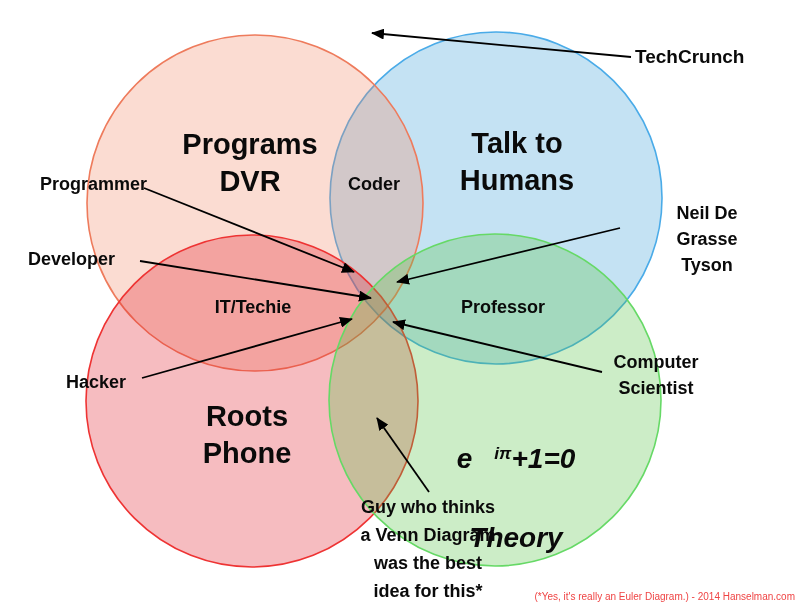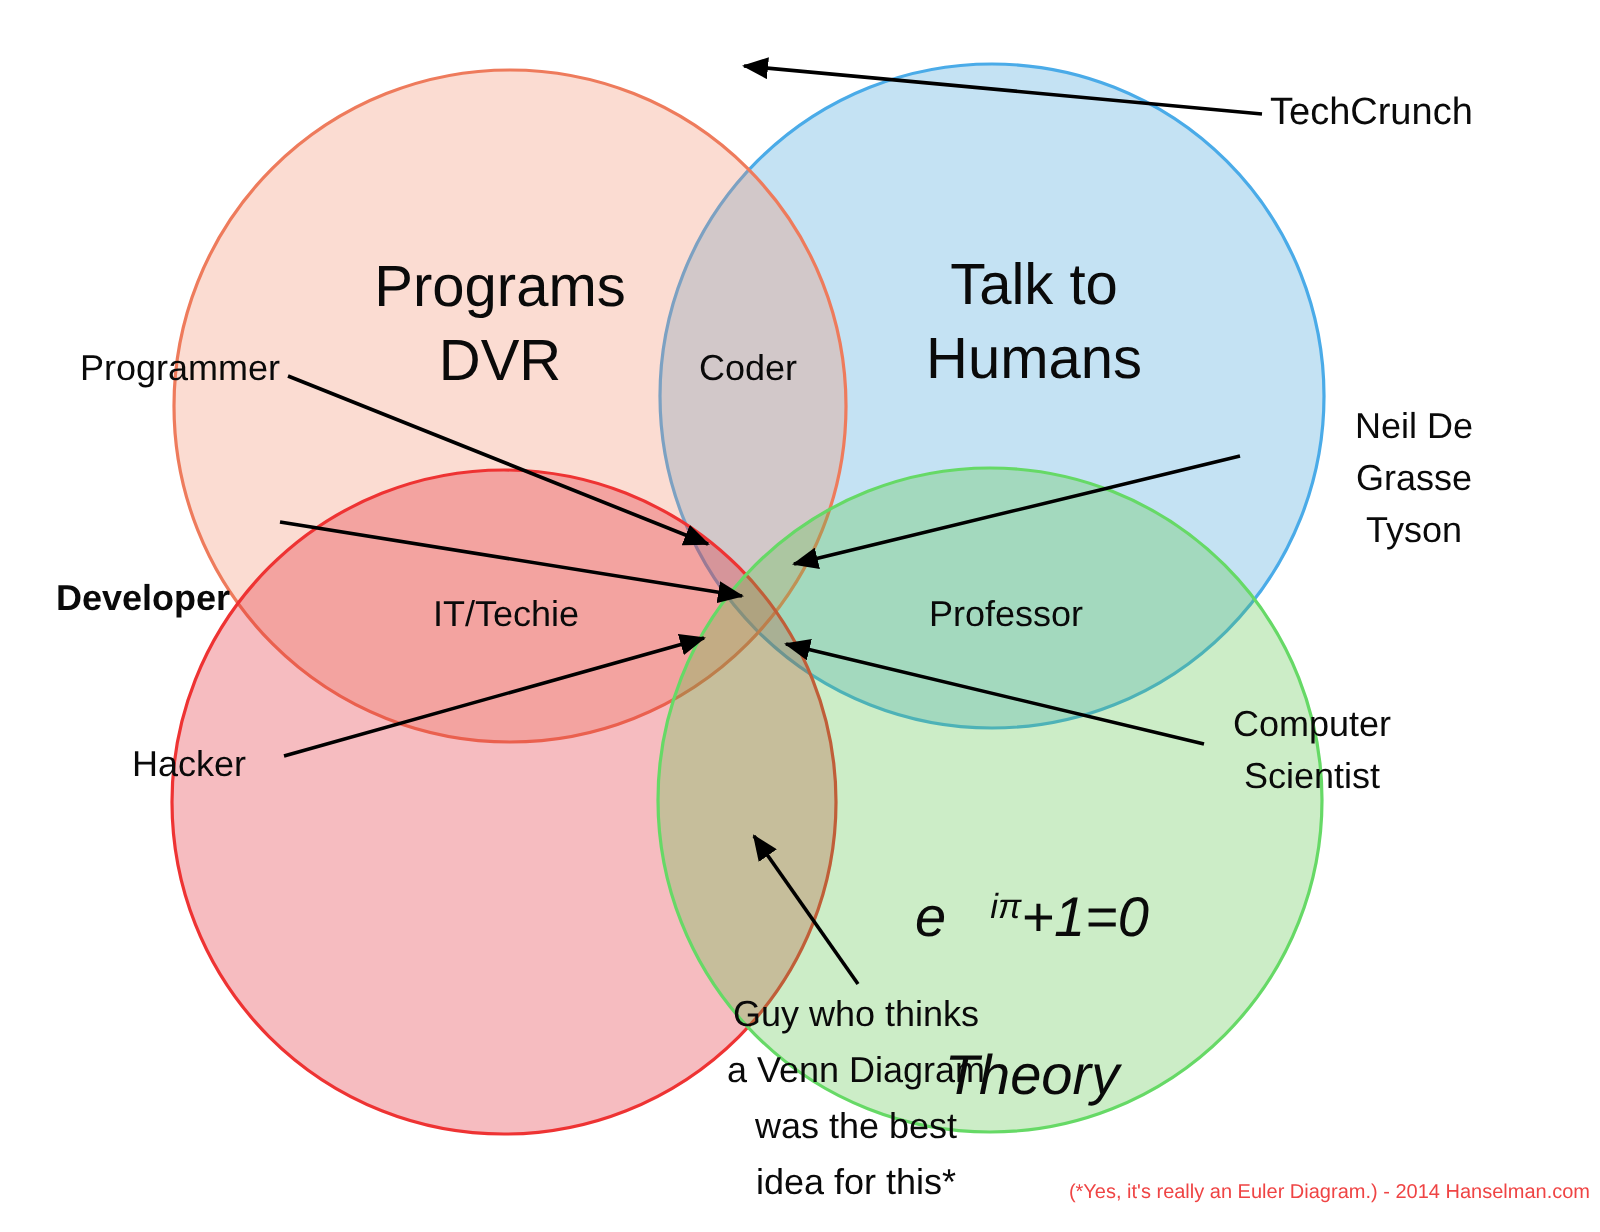--- a/index.html
+++ b/index.html
@@ -12,26 +12,27 @@
     font-family: "Liberation Sans", sans-serif;
     color: #0a0a0a;
   }
   .stage svg { position: absolute; left: 0; top: 0; }
   .lbl {
     position: absolute;
     white-space: pre-line;
     text-align: center;
     transform: translateX(-50%);
     line-height: 1.28;
+    font-weight: bold;
   }
   .lbl.left { transform: none; text-align: left; }
   .title { font-size: 29px; }
   .small { font-size: 18px; }
   .callout { font-size: 18px; }
-  .bold { font-weight: bold; margin-top: 40px; }
+  .bold { font-weight: bold; }
   .eq-block { line-height: 1.42; font-size: 28px; font-style: italic; }
   .eq-sup { font-size: 0.62em; position: relative; top: -0.5em; font-style: italic; margin-left: 22px; }
   .multiline-tight { line-height: 1.45; }
   .venn-note { line-height: 1.55; }
   .footer {
     position: absolute;
     right: 5px;
     top: 591px;
     font-size: 10px;
     color: #ef4444;
@@ -63,20 +64,22 @@
     <line class="arrow" x1="142" y1="378" x2="352" y2="319" marker-end="url(#ah)"></line>
     <line class="arrow" x1="620" y1="228" x2="397" y2="282" marker-end="url(#ah)"></line>
     <line class="arrow" x1="602" y1="372" x2="393" y2="322" marker-end="url(#ah)"></line>
     <line class="arrow" x1="429" y1="492" x2="377" y2="418" marker-end="url(#ah)"></line>
   </svg>
 
   <div class="lbl title" style="left:517px; top:125px;">Talk to
 Humans</div>
   <div class="lbl title" style="left:250px; top:126px;">Programs
 DVR</div>
+  <div class="lbl title" style="left:247px; top:398px;">Roots
+Phone</div>
 
   <div class="lbl eq-block" style="left:516px; top:399px;">
     <div><span>e</span><span class="eq-sup">iπ</span><span>+1=0</span></div>
     <div>Theory</div>
   </div>
 
   <div class="lbl small" style="left:374px; top:173px;text-align:center;">Coder</div>
   <div class="lbl small" style="left:253px; top:296px;">IT/Techie</div>
   <div class="lbl small" style="left:503px; top:296px;">Professor</div>
 

